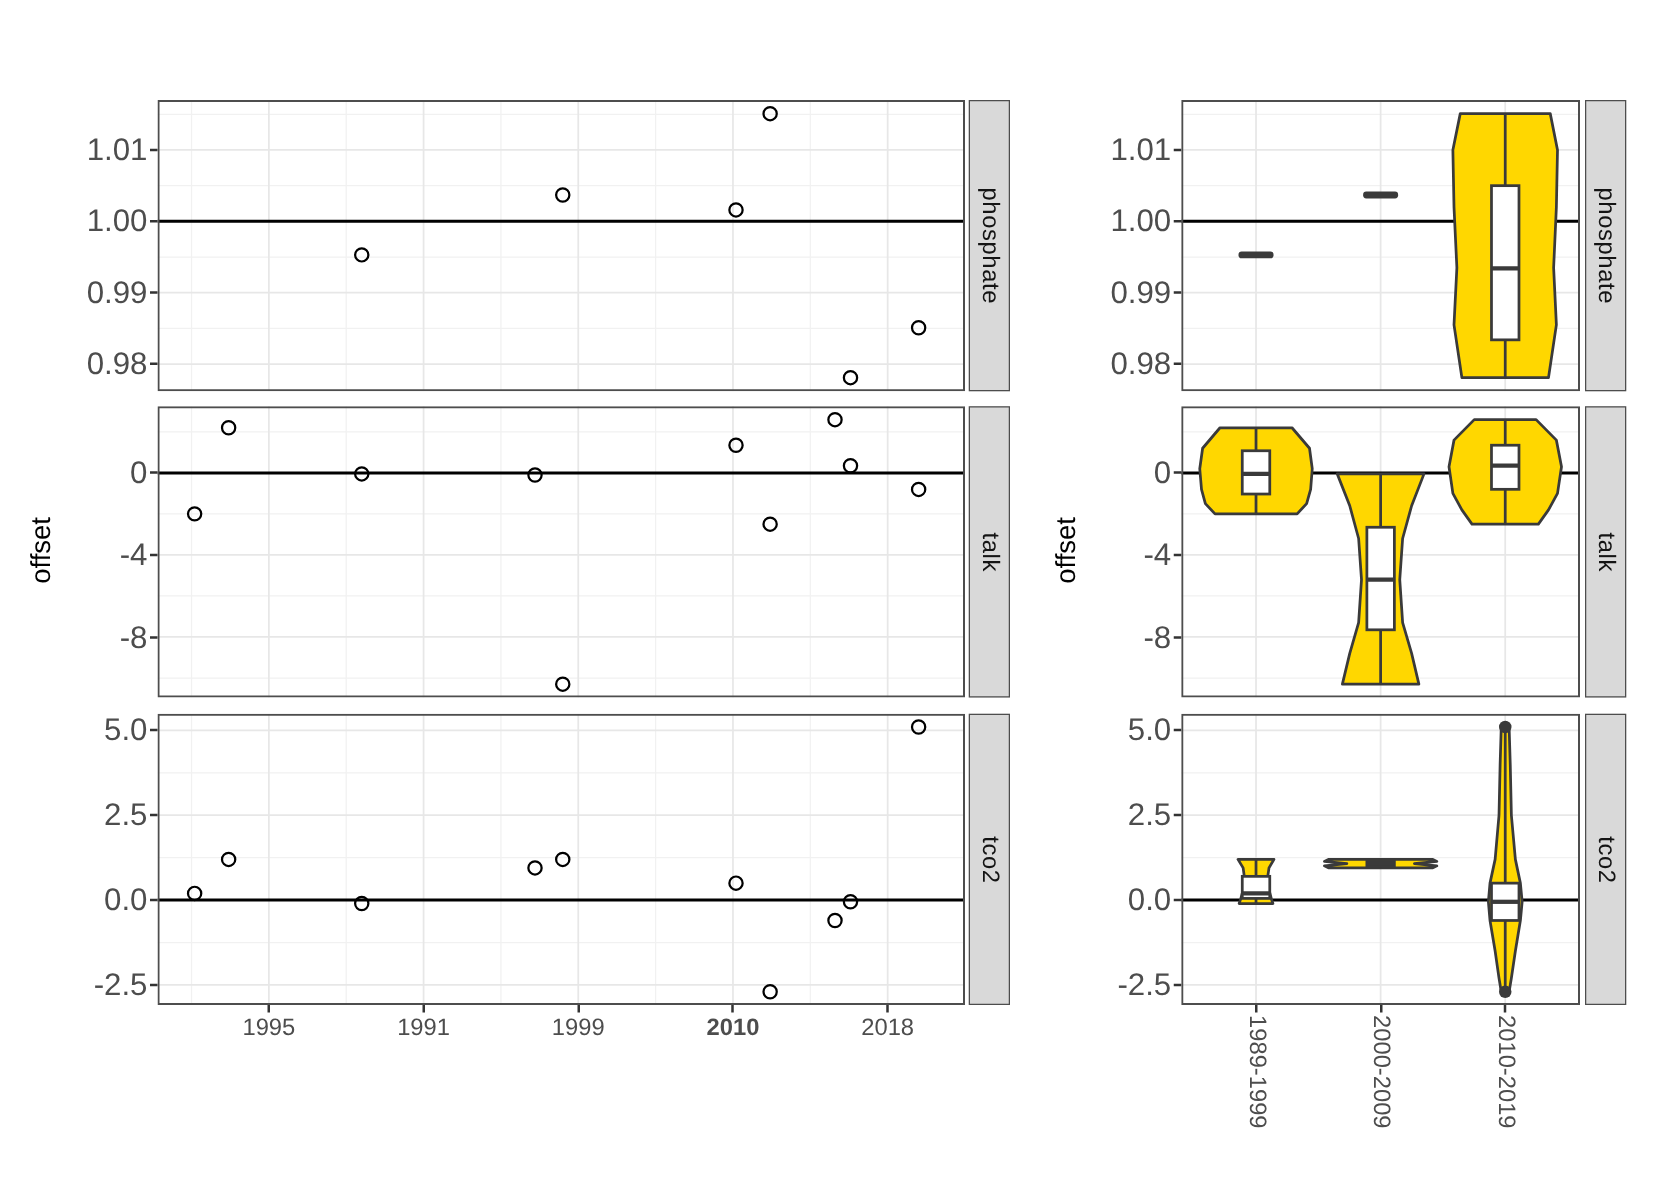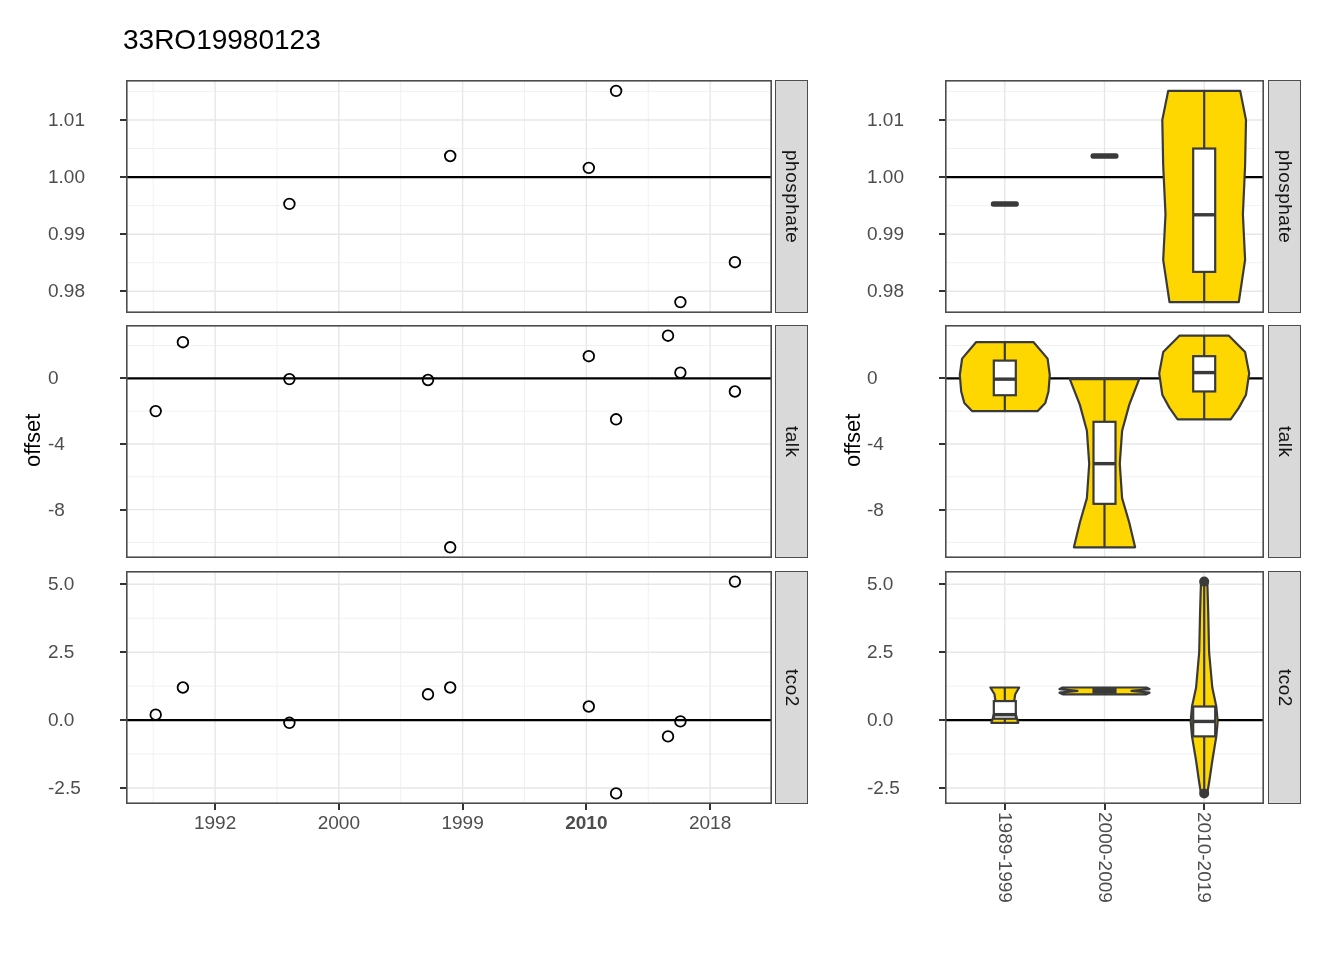--- a/index.html
+++ b/index.html
@@ -6,33 +6,32 @@
   .figure{position:relative;width:1344px;height:960px;background:#fff;
           font-family:"Liberation Sans", sans-serif;overflow:hidden;}
   .title{position:absolute;left:123px;top:24px;font-size:28px;color:#000;}
   .panel{position:absolute;}
   .strip{position:absolute;width:33px;height:233px;background:#D9D9D9;
          border:1.5px solid #4D4D4D;box-sizing:border-box;
          display:flex;align-items:center;justify-content:center;}
   .striptext{writing-mode:vertical-rl;font-size:19px;color:#141414;letter-spacing:0.5px;}
   .ylab{position:absolute;writing-mode:vertical-rl;transform:rotate(180deg);
         font-size:22px;color:#000;height:140px;width:26px;text-align:center;line-height:26px;}
-  .ytick-label{position:absolute;width:70px;font-size:19px;
+  .ytick-label{position:absolute;width:70px;text-align:right;font-size:25px;
                color:#4D4D4D;line-height:22px;height:22px;}
   .xtick-label{position:absolute;width:90px;text-align:center;font-size:19px;
                color:#4D4D4D;line-height:22px;height:22px;}
   .cat-label{position:absolute;writing-mode:vertical-rl;font-size:19px;color:#4D4D4D;
              height:140px;width:24px;line-height:24px;}
   .tickmark{position:absolute;background:#333;}
 </style>
 </head>
 <body>
 
 <div class="figure" id="fig">
-  <div class="title">33RO19980123</div>
 
   <div class="ylab" style="left:20px;top:370px;">offset</div>
   <div class="ylab" style="left:840px;top:370px;">offset</div>
 
   <div class="strip" style="left:775px;top:80px;">
     <span class="striptext">phosphate</span>
     </div>
   <div class="strip" style="left:775px;top:325px;">
     <span class="striptext">talk</span>
     </div>
@@ -170,23 +169,23 @@
     </svg>
     <div class="tickmark" style="left: 120px; top: 786.978px; width: 6px; height: 2px;"></div>
     <div class="ytick-label" style="left: 48px; top: 776.978px;">-2.5</div>
     <div class="tickmark" style="left: 120px; top: 719.087px; width: 6px; height: 2px;"></div>
     <div class="ytick-label" style="left: 48px; top: 709.087px;">0.0</div>
     <div class="tickmark" style="left: 120px; top: 651.197px; width: 6px; height: 2px;"></div>
     <div class="ytick-label" style="left: 48px; top: 641.197px;">2.5</div>
     <div class="tickmark" style="left: 120px; top: 583.307px; width: 6px; height: 2px;"></div>
     <div class="ytick-label" style="left: 48px; top: 573.307px;">5.0</div>
     <div class="tickmark" style="left: 214.103px; top: 804px; width: 2px; height: 6px;"></div>
-    <div class="xtick-label" style="left: 170.103px; top: 812px;">1992</div>
+    <div class="xtick-label" style="left: 170.103px; top: 812px;">1995</div>
     <div class="tickmark" style="left: 337.858px; top: 804px; width: 2px; height: 6px;"></div>
-    <div class="xtick-label" style="left: 293.858px; top: 812px;">2000</div>
+    <div class="xtick-label" style="left: 293.858px; top: 812px;">1991</div>
     <div class="tickmark" style="left: 461.613px; top: 804px; width: 2px; height: 6px;"></div>
     <div class="xtick-label" style="left: 417.613px; top: 812px;">1999</div>
     <div class="tickmark" style="left: 585.368px; top: 804px; width: 2px; height: 6px;"></div>
     <div class="xtick-label" style="left: 541.368px; top: 812px; font-weight: bold;">2010</div>
     <div class="tickmark" style="left: 709.123px; top: 804px; width: 2px; height: 6px;"></div>
     <div class="xtick-label" style="left: 665.123px; top: 812px;">2018</div>
     <svg width="319" height="233" class="panel" style="left: 945px; top: 80px;">
       <g>
         <line x1="0" x2="319" y1="182.74509803921546" y2="182.74509803921546" stroke="#F1F1F1" stroke-width="1"></line>
         <line x1="0" x2="319" y1="125.63725490196042" y2="125.63725490196042" stroke="#F1F1F1" stroke-width="1"></line>

